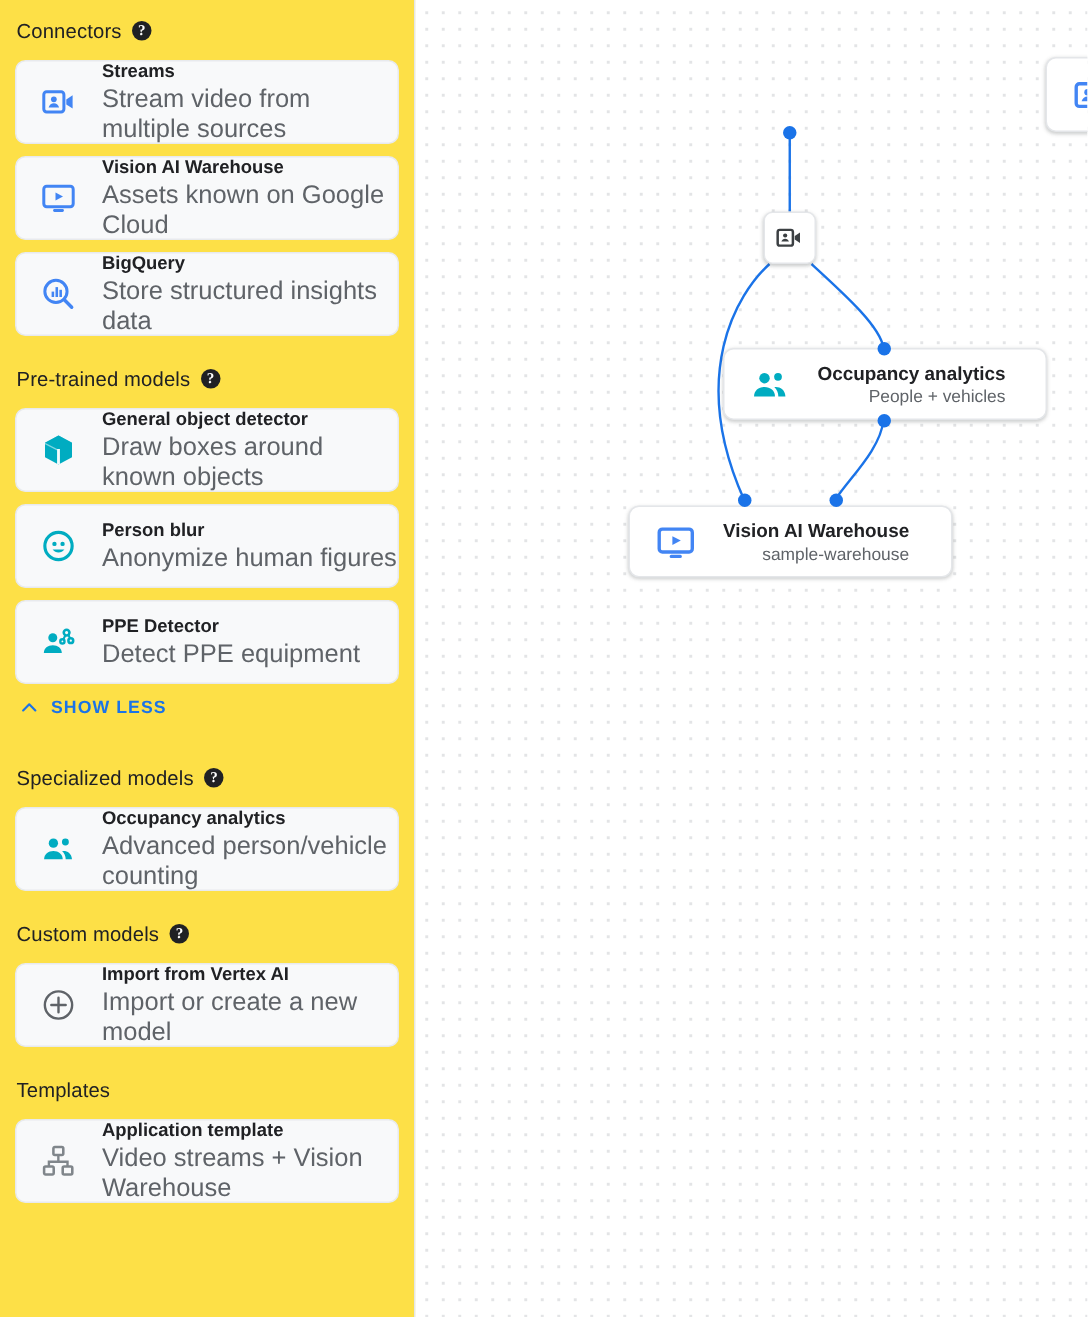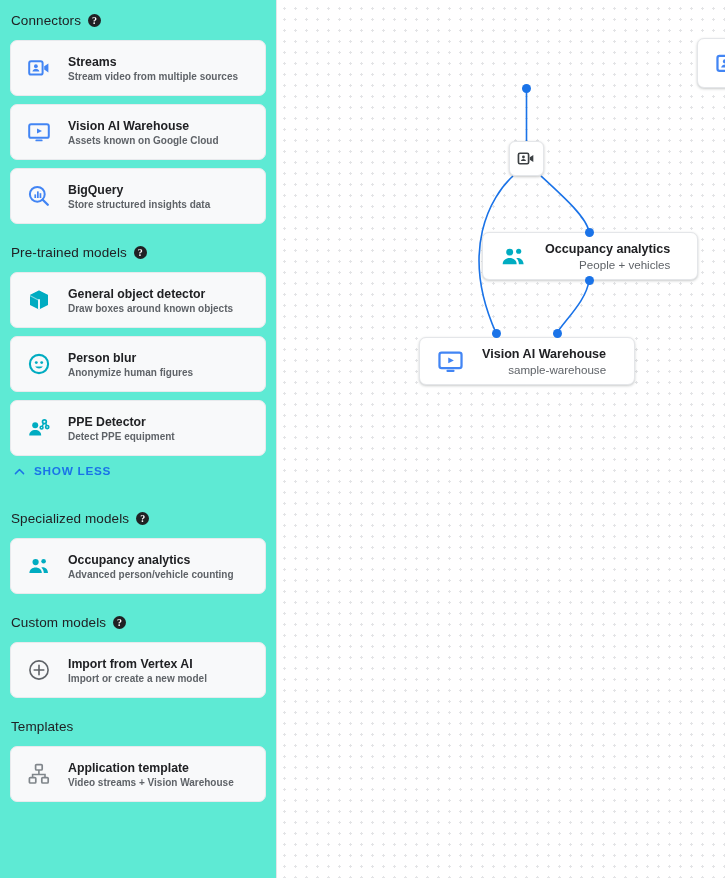--- a/index.html
+++ b/index.html
@@ -7,21 +7,21 @@
     width: 725px; height: 878px;
     font-family: "Liberation Sans", sans-serif;
     background: #ffffff;
     overflow: hidden;
   }
   .app { display: flex; width: 725px; height: 878px; }
 
   
   .sidebar {
     width: 277px; height: 878px;
-    background: #5eead4;
+    background: #fde047;
     border-right: 1px solid #e4e6e9;
     padding: 0 10px;
     overflow: hidden;
     position: relative;
   }
   .section-head {
     display: flex; align-items: center; gap: 7px;
     padding: 0 0 0 1px;
     height: 40px;
   }
@@ -42,21 +42,21 @@
     border-radius: 7px;
     height: 56px;
     margin-bottom: 8px;
     padding-left: 16px;
     gap: 17px;
     cursor: pointer;
   }
   .card-ico { width: 24px; height: 24px; flex: 0 0 24px; display:flex; align-items:center; justify-content:center;}
   .card-txt { display: flex; flex-direction: column; gap: 2px; }
   .card-title { font-size: 12.3px; font-weight: bold; color: #202124; }
-  .card-sub { font-size: 10px; color: #5f6368; font-weight: bold; }
+  .card-sub { font-size: 17px; color: #5f6368; }
 
   .show-less {
     display: flex; gap: 7px;
     color: #1a73e8; font-size: 11.8px; font-weight: bold;
     letter-spacing: .7px; height: 34px; margin-top: 4px; margin-left: 2px;
     cursor: pointer;
   }
 
   
   .canvas {

